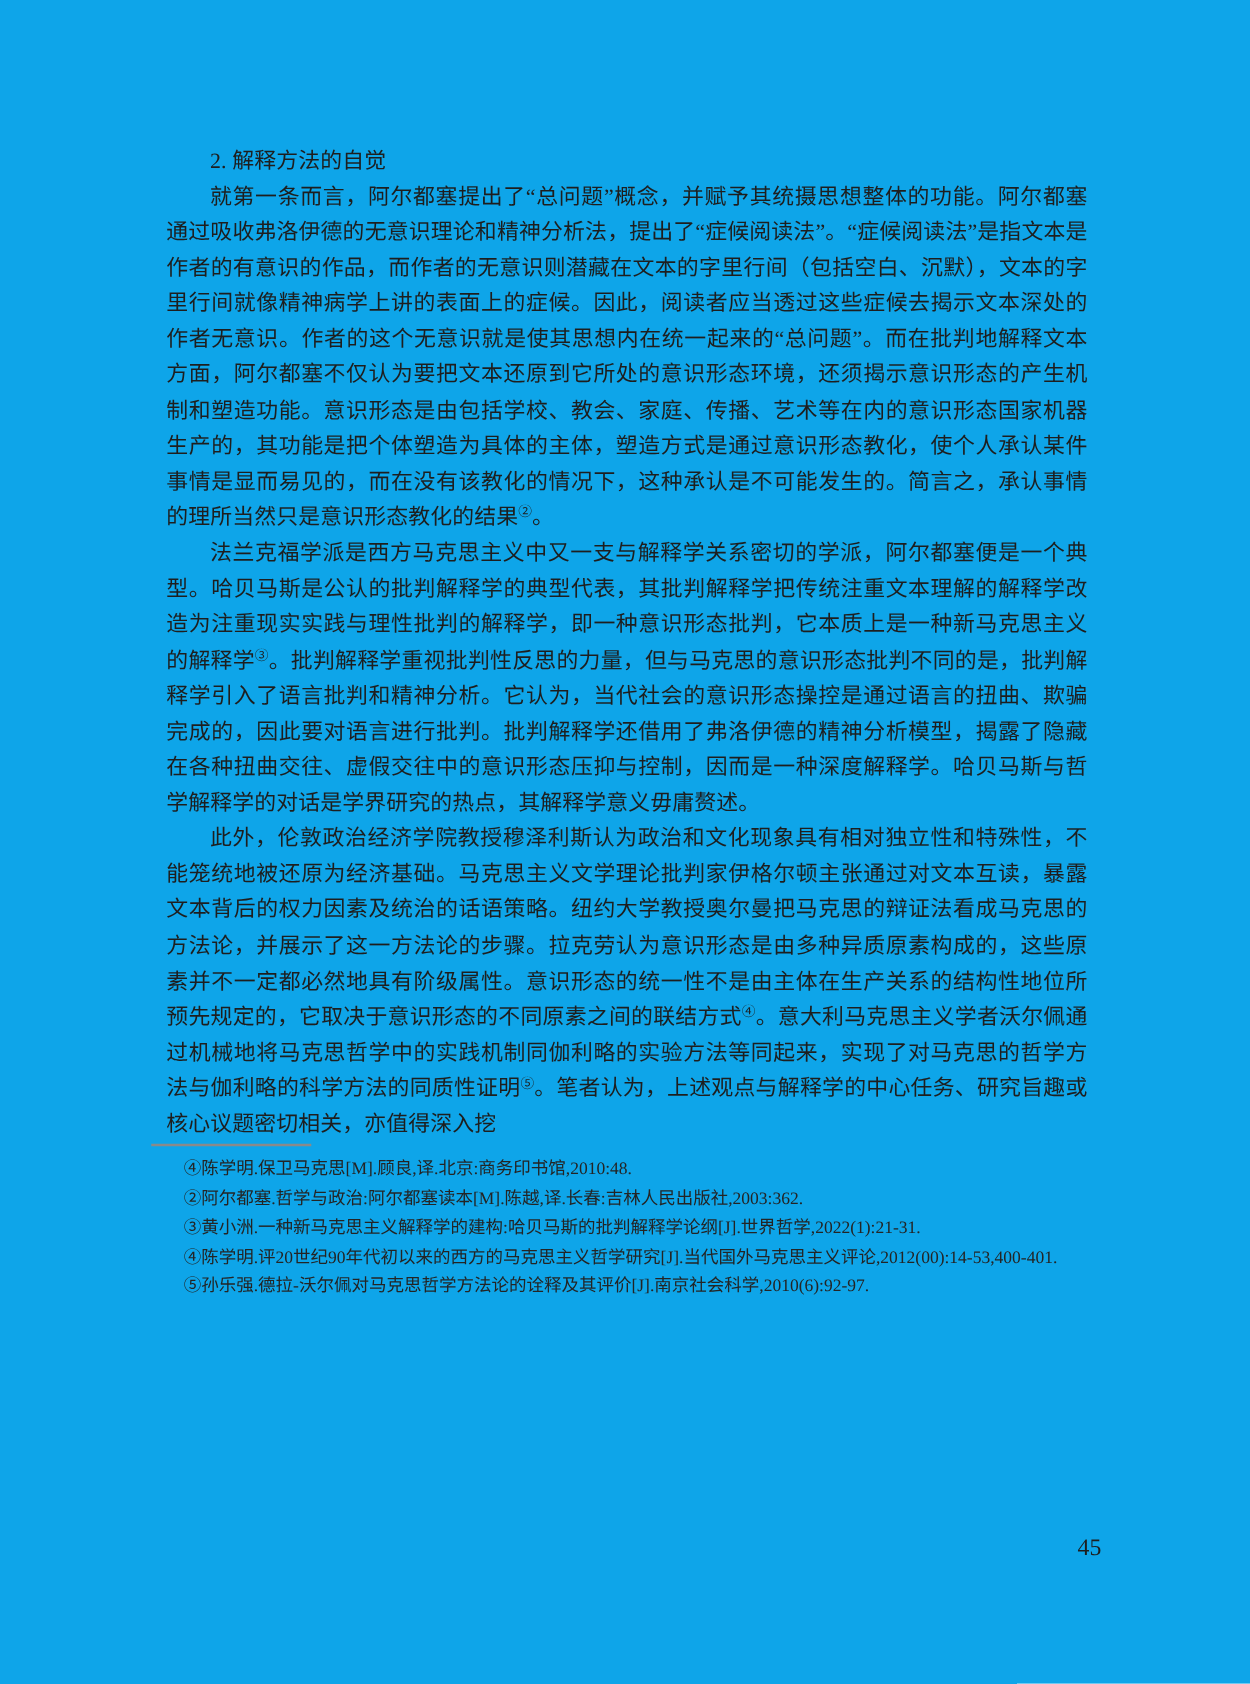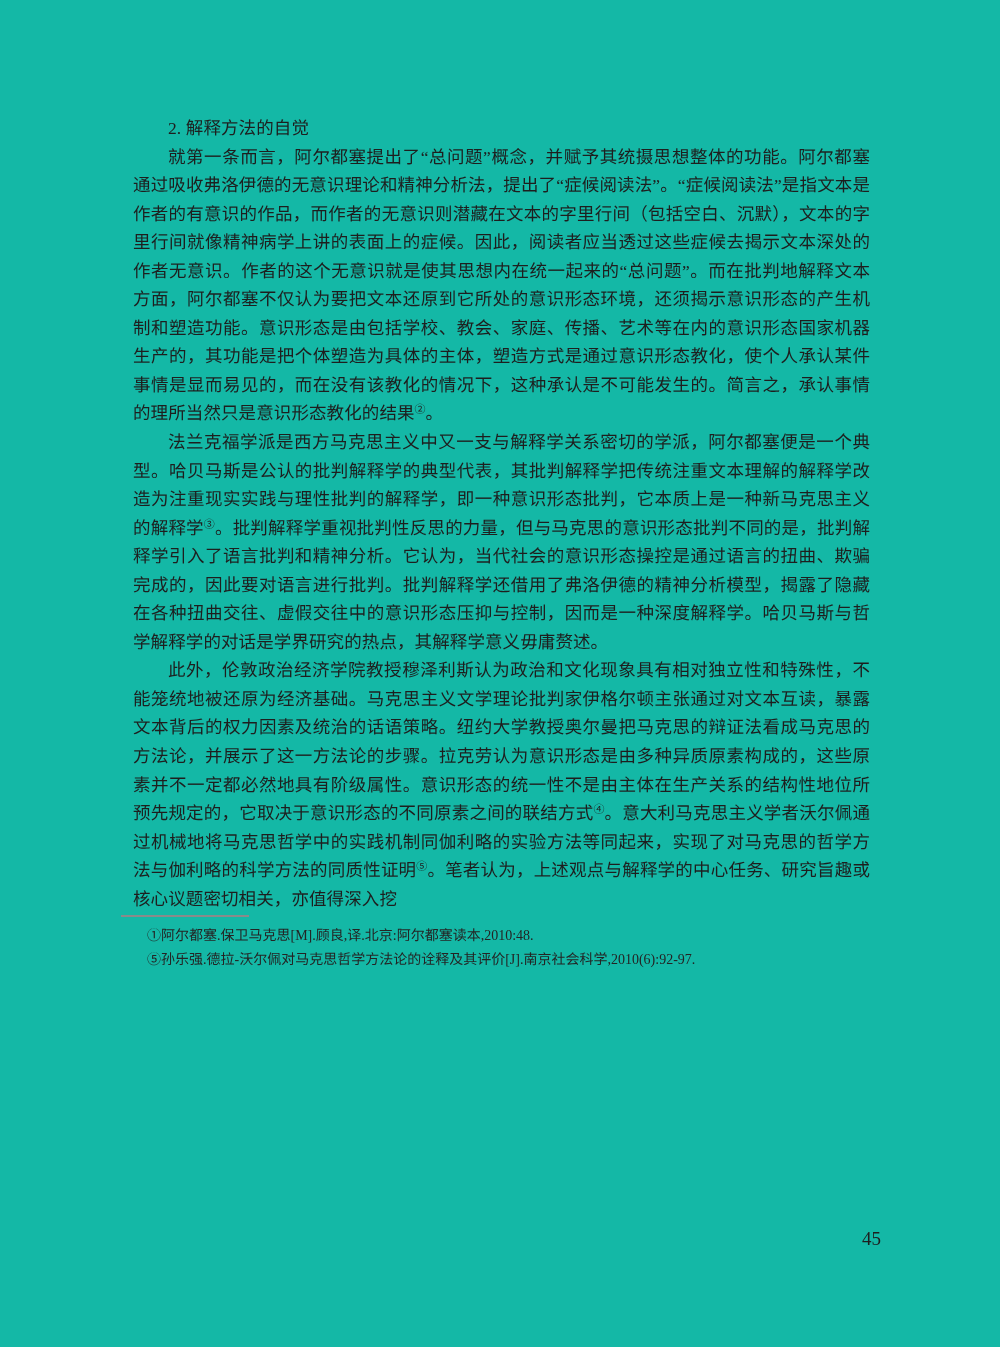--- a/index.html
+++ b/index.html
@@ -5,21 +5,21 @@
   html, body {
     margin: 0;
     padding: 0;
     background: #ffffff;
   }
   .page {
     position: relative;
     width: 1000px;
     height: 1347px;
     margin: 0 auto;
-    background: #14b8a6;
+    background: #0ea5e9;
     box-sizing: border-box;
     padding: 114px 130px 0 133px;
     font-family: "Liberation Serif", "DejaVu Serif", serif;
     color: #1e1e1e;
     overflow: hidden;
   }
   .body-block {
     width: 737px;
   }
   .para {
@@ -72,19 +72,22 @@
   <div class="body-block">
     <p class="para">2. 解释方法的自觉</p>
     <p class="para"><span>就第一条而言，阿尔都塞提出了“总问题”概念，并赋予其统摄思想整体的功能。阿尔都塞通过吸收弗洛伊德的无意识理论和精神分析法，提出了“症候阅读法”。“症候阅读法”是指文本是作者的有意识的作品，而作者的无意识则潜藏在文本的字里行间（包括空白、沉默），文本的字里行间就像精神病学上讲的表面上的症候。因此，阅读者应当透过这些症候去揭示文本深处的作者无意识。作者的这个无意识就是使其思想内在统一起来的“总问题”。而在批判地解释文本方面，阿尔都塞不仅认为要把文本还原到它所处的意识形态环境，还须揭示意识形态的产生机制和塑造功能。意识形态是由包括学校、教会、家庭、传播、艺术等在内的意识形态国家机器生产的，其功能是把个体塑造为具体的主体，塑造方式是通过意识形态教化，使个人承认某件事情是显而易见的，而在没有该教化的情况下，这种承认是不可能发生的。简言之，承认事情的理所当然只是意识形态教化的结果</span><sup>②</sup><span>。</span></p>
     <p class="para"><span>法兰克福学派是西方马克思主义中又一支与解释学关系密切的学派，阿尔都塞便是一个典型。哈贝马斯是公认的批判解释学的典型代表，其批判解释学把传统注重文本理解的解释学改造为注重现实实践与理性批判的解释学，即一种意识形态批判，它本质上是一种新马克思主义的解释学</span><sup>③</sup><span>。批判解释学重视批判性反思的力量，但与马克思的意识形态批判不同的是，批判解释学引入了语言批判和精神分析。它认为，当代社会的意识形态操控是通过语言的扭曲、欺骗完成的，因此要对语言进行批判。批判解释学还借用了弗洛伊德的精神分析模型，揭露了隐藏在各种扭曲交往、虚假交往中的意识形态压抑与控制，因而是一种深度解释学。哈贝马斯与哲学解释学的对话是学界研究的热点，其解释学意义毋庸赘述。</span></p>
     <p class="para"><span>此外，伦敦政治经济学院教授穆泽利斯认为政治和文化现象具有相对独立性和特殊性，不能笼统地被还原为经济基础。马克思主义文学理论批判家伊格尔顿主张通过对文本互读，暴露文本背后的权力因素及统治的话语策略。纽约大学教授奥尔曼把马克思的辩证法看成马克思的方法论，并展示了这一方法论的步骤。拉克劳认为意识形态是由多种异质原素构成的，这些原素并不一定都必然地具有阶级属性。意识形态的统一性不是由主体在生产关系的结构性地位所预先规定的，它取决于意识形态的不同原素之间的联结方式</span><sup>④</sup><span>。意大利马克思主义学者沃尔佩通过机械地将马克思哲学中的实践机制同伽利略的实验方法等同起来，实现了对马克思的哲学方法与伽利略的科学方法的同质性证明</span><sup>⑤</sup><span>。笔者认为，上述观点与解释学的中心任务、研究旨趣或核心议题密切相关，亦值得深入挖</span></p>
   </div>
 
   <div class="footnote-divider"></div>
 
   <div class="footnotes">
-    <p class="footnote">①阿尔都塞.保卫马克思[M].顾良,译.北京:阿尔都塞读本,2010:48.</p>
+    <p class="footnote">④陈学明.保卫马克思[M].顾良,译.北京:商务印书馆,2010:48.</p>
+    <p class="footnote">②阿尔都塞.哲学与政治:阿尔都塞读本[M].陈越,译.长春:吉林人民出版社,2003:362.</p>
+    <p class="footnote">③黄小洲.一种新马克思主义解释学的建构:哈贝马斯的批判解释学论纲[J].世界哲学,2022(1):21-31.</p>
+    <p class="footnote">④陈学明.评20世纪90年代初以来的西方的马克思主义哲学研究[J].当代国外马克思主义评论,2012(00):14-53,400-401.</p>
     <p class="footnote">⑤孙乐强.德拉-沃尔佩对马克思哲学方法论的诠释及其评价[J].南京社会科学,2010(6):92-97.</p>
   </div>
 
   <div class="page-number">45</div>
 
 </div>
 
 </body></html>

